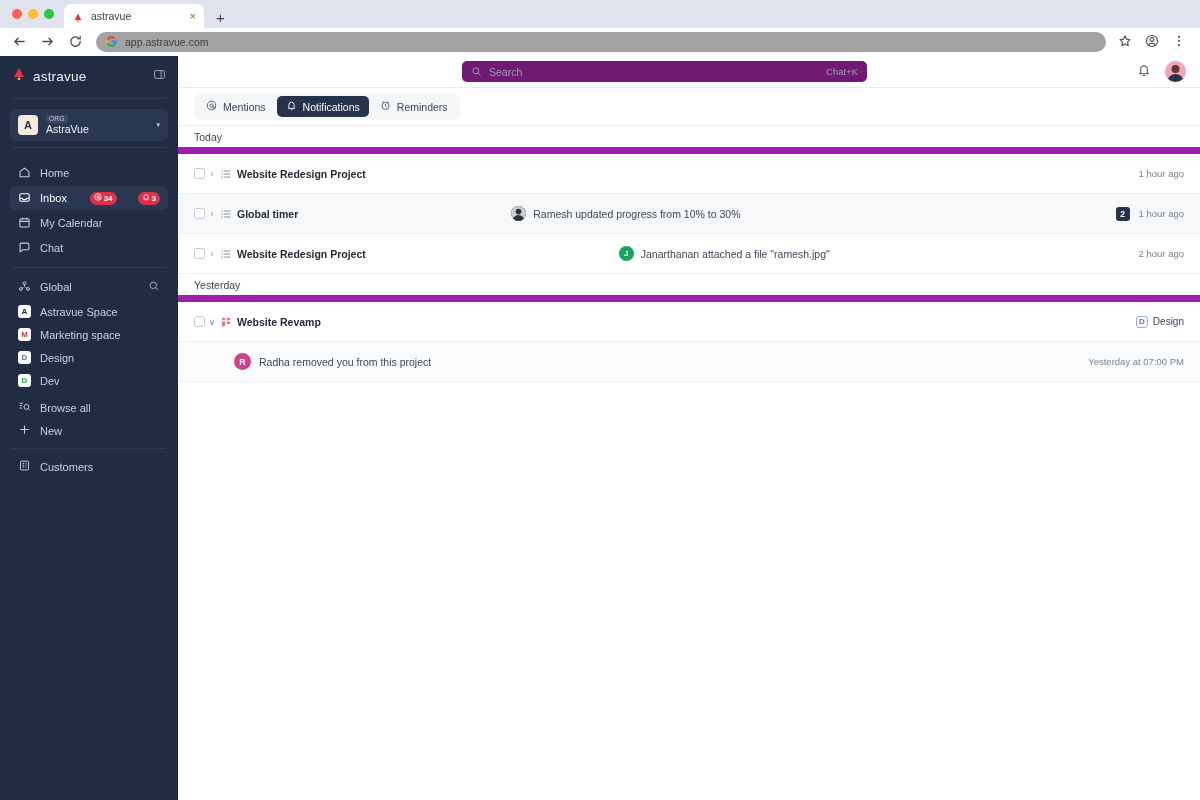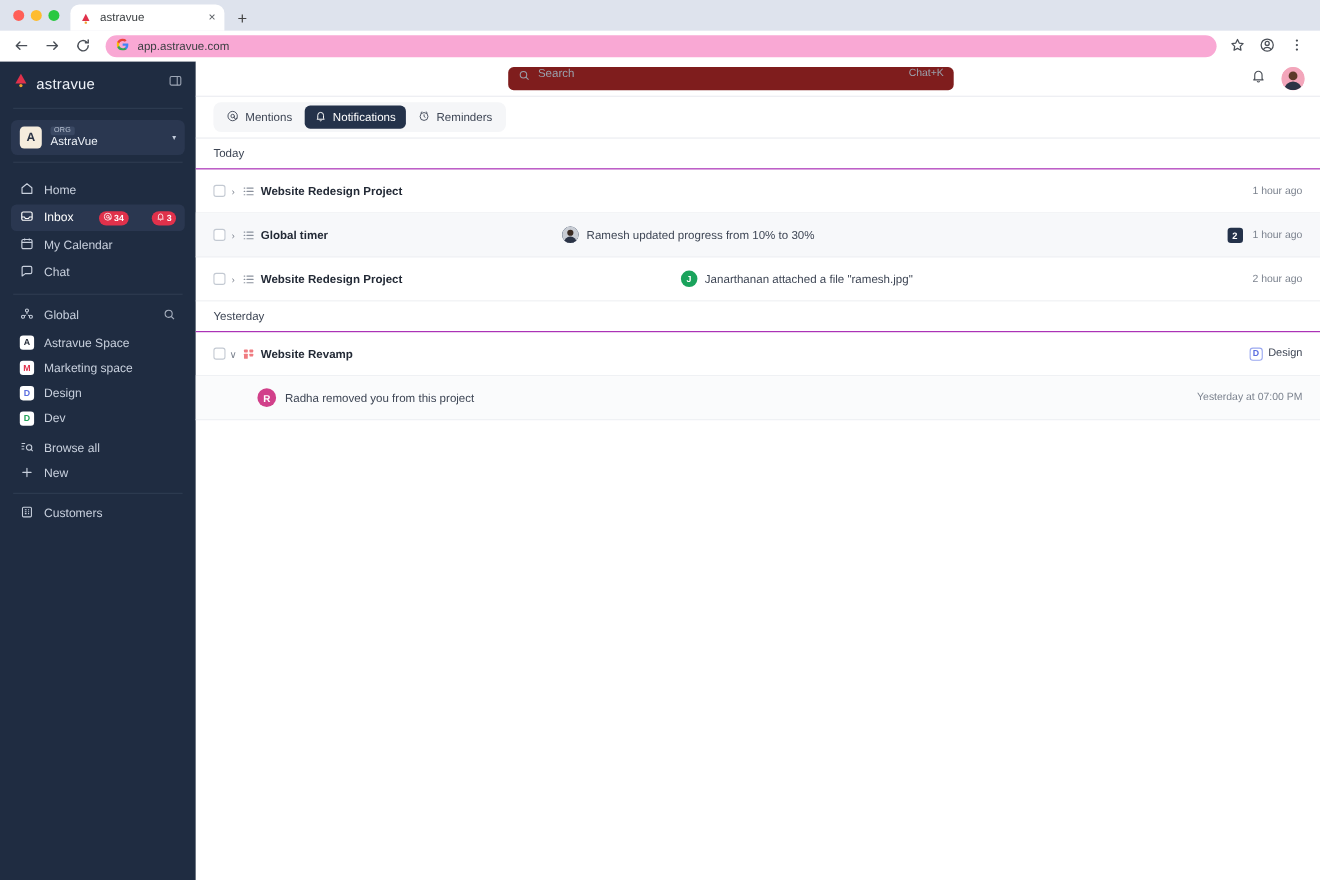--- a/index.html
+++ b/index.html
@@ -28,21 +28,21 @@
   .btab-ico { width: 12px; height: 12px; flex: 0 0 12px; }
   .btab-title { font-size: 10.5px; color: #3c4043; white-space: nowrap; overflow: hidden; }
   .btab-close { margin-left: auto; font-size: 11px; color: #5f6368; line-height: 1; }
   .newtab { font-size: 15px; color: #444; margin: 0 0 3px 12px; line-height: 1; }
   .browser-omnibar {
     height: 28px; background: #ffffff; display: flex; align-items: center;
     gap: 12px; padding: 0 12px; flex: 0 0 28px;
   }
   .nav-ico { width: 16px; height: 16px; color: #4a4f57; }
   .omnibox {
-    flex: 1; height: 20px; background: #f9a8d4; border-radius: 10px;
+    flex: 1; height: 20px; background: #a3a3a3; border-radius: 10px;
     display: flex; align-items: center; gap: 8px; padding: 0 10px;
   }
   .omnibox .url { font-size: 10.5px; color: #3c4043; }
   .omni-right { display: flex; align-items: center; gap: 11px; }
 
   
   .body-row { flex: 1; display: flex; min-height: 0; }
 
   
   .sidebar {
@@ -101,22 +101,22 @@
     justify-content: center;
   }
 
   
   .main { flex: 1; background: #ffffff; display: flex; flex-direction: column; min-width: 0; }
   .topbar {
     height: 32px; flex: 0 0 32px; display: flex; align-items: center;
     border-bottom: 1px solid #eaecf0; padding: 0 14px;
   }
   .search {
-    width: 405px; height: 21px; background: #7f1d1d; border-radius: 5px;
-    display: flex; gap: 7px; padding: 0 9px; margin: 0 auto;
+    width: 405px; height: 21px; background: #701a75; border-radius: 5px;
+    display: flex; align-items: center; gap: 7px; padding: 0 9px; margin: 0 auto;
   }
   .search .ph { font-size: 10.5px; color: #9aa1ac; }
   .search .kbd { margin-left: auto; font-size: 9.5px; color: #9aa1ac; }
   .top-right { display: flex; align-items: center; gap: 14px; }
   .avatar-top {
     width: 21px; height: 21px; border-radius: 50%; background: #f3a6bb;
     display: flex; align-items: flex-end; justify-content: center; overflow: hidden;
   }
 
   .tabsrow {
@@ -135,21 +135,21 @@
     padding: 0 16px; border-bottom: 1px solid #eef0f3;
   }
   .filter-chip {
     height: 22px; background: #f5f6f8; border-radius: 5px; display: flex;
     align-items: center; gap: 7px; padding: 0 9px; font-size: 10.5px; color: #3e4655;
   }
   .filter-chip .colon { color: #9aa1ac; }
 
   .daylabel {
     height: 28px; display: flex; align-items: center; padding: 0 16px;
-    font-size: 10.5px; color: #3e4655; border-bottom: 1px solid #a21caf;
+    font-size: 10.5px; color: #3e4655; border-bottom: 7px solid #a21caf;
   }
   .row {
     height: 40px; display: flex; align-items: center; padding: 0 16px;
     border-bottom: 1px solid #eef0f3; font-size: 10.5px; color: #3e4655;
   }
   .row.alt { background: #f7f8fa; }
   .cb {
     width: 11px; height: 11px; flex: 0 0 11px; border: 1px solid #c3c9d2;
     border-radius: 2.5px; background: #fff;
   }

